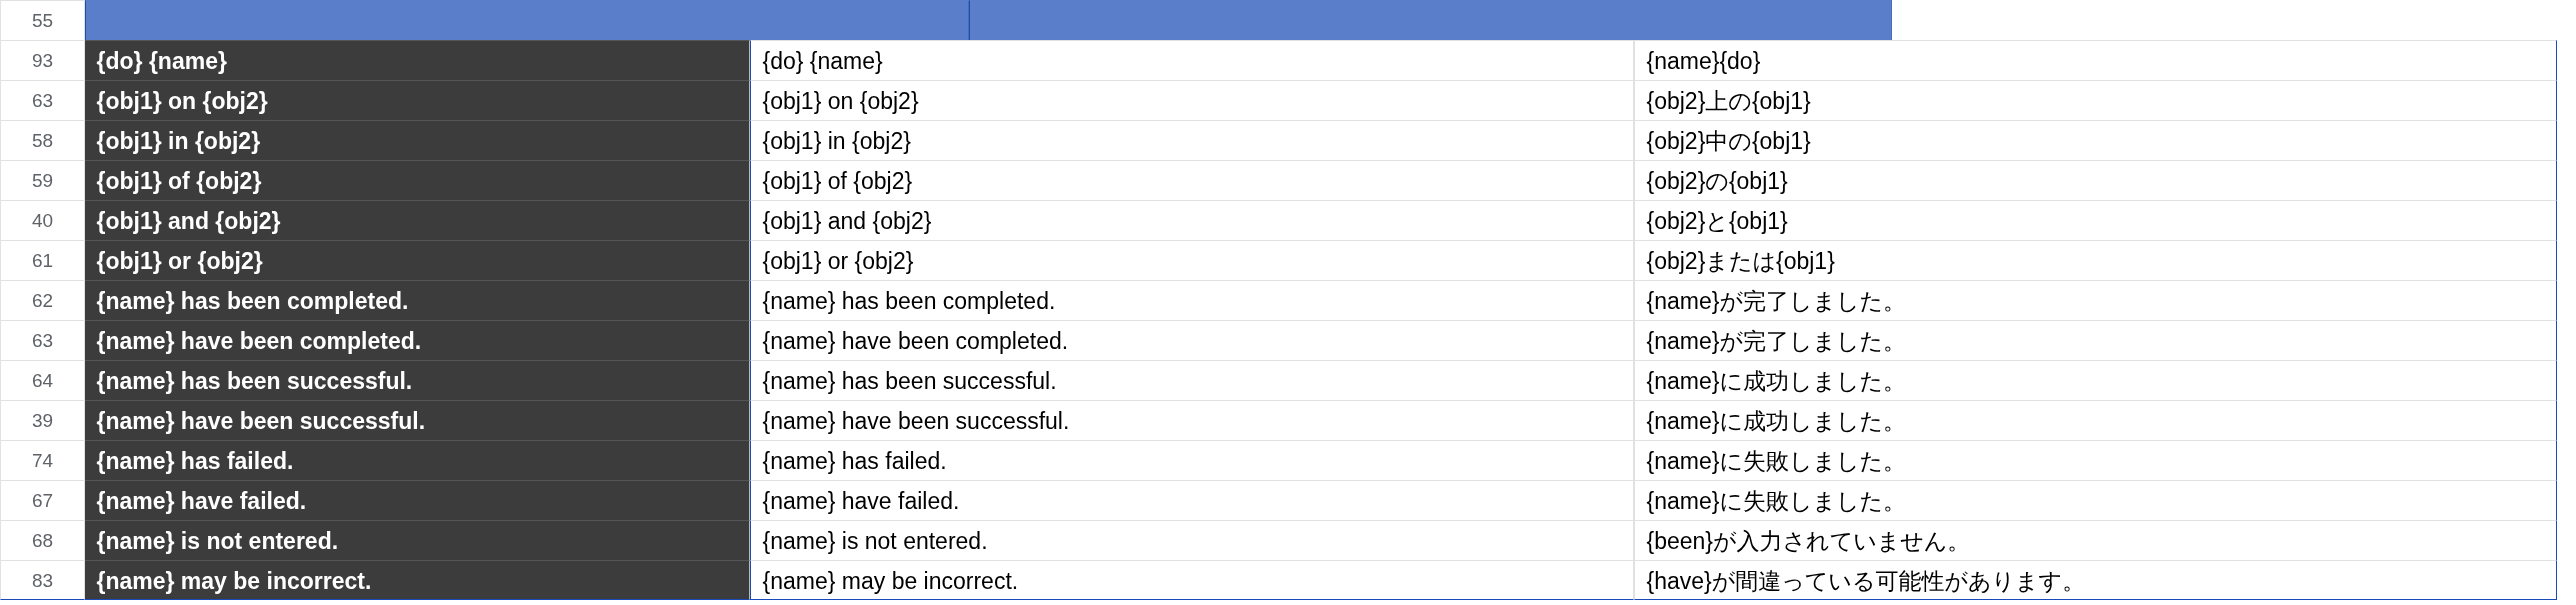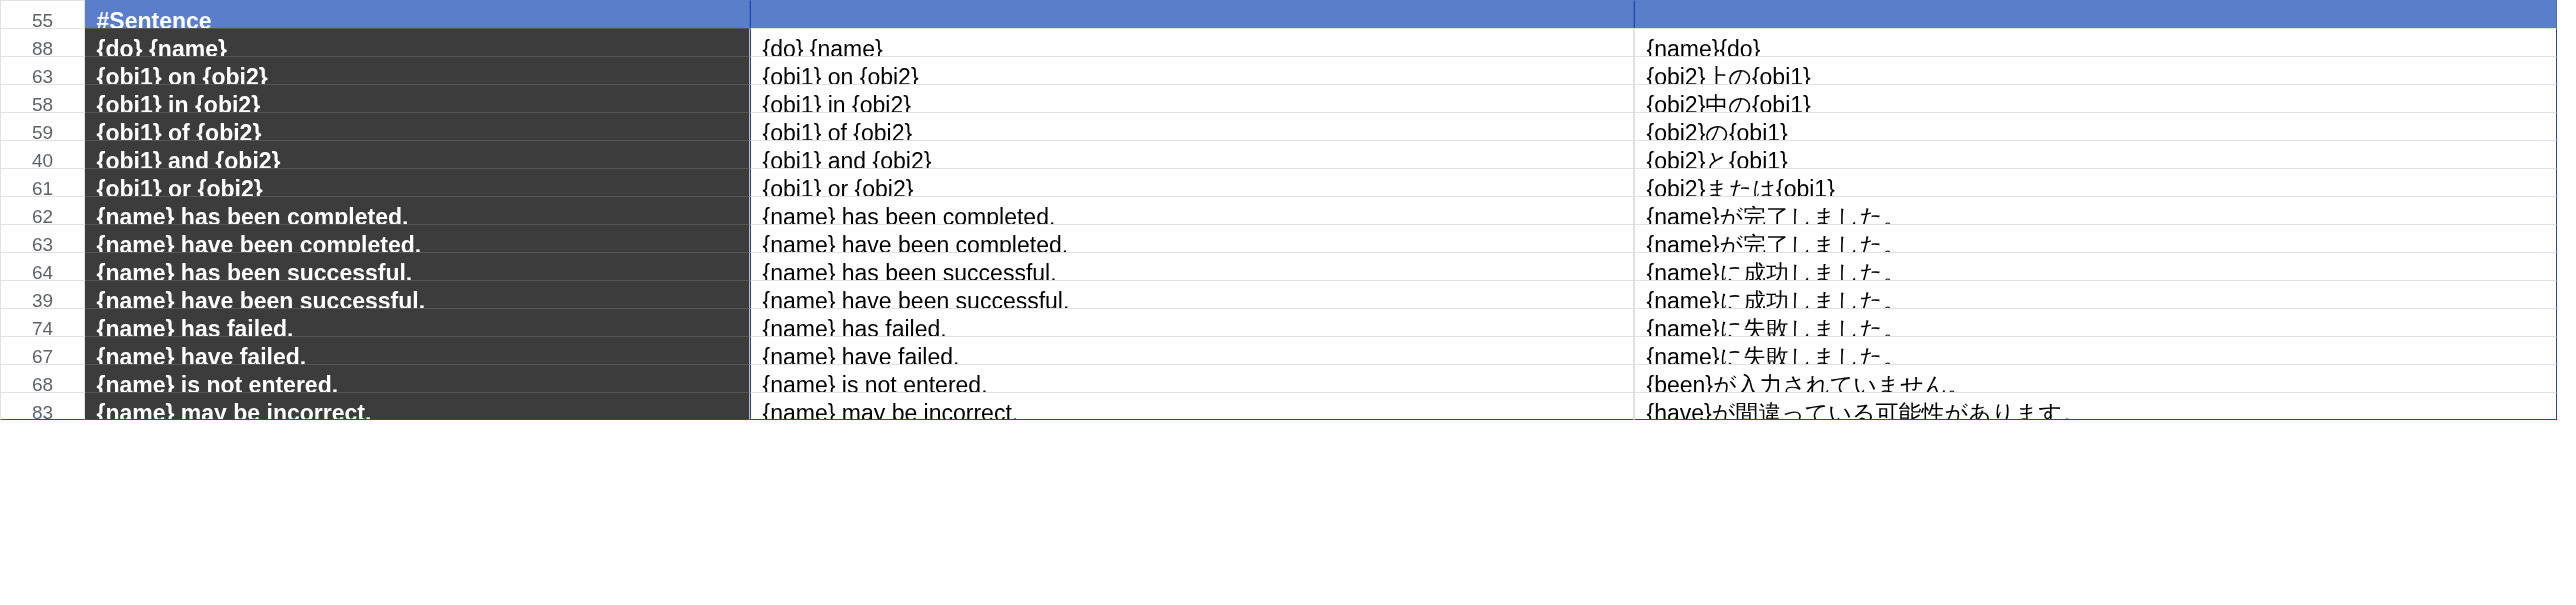--- a/index.html
+++ b/index.html
@@ -8,21 +8,21 @@
     font-size: 23px;
     background: #fff;
   }
   .sheet {
     width: 2576px;
     display: flex;
     flex-direction: column;
   }
   .row {
     display: flex;
-    height: 28px;
+    height: 40px;
     line-height: 40px;
   }
   .rownum {
     width: 85px;
     flex: 0 0 85px;
     background: #fff;
     color: #5f6368;
     font-size: 19px;
     text-align: center;
     border-top: 1px solid #e1e1e1;
@@ -88,27 +88,26 @@
   .col-b { border-left: 1.9px solid #1a4ab8; }
   .col-c { border-left: 1px solid #e1e1e1; }
   .col-c { border-right: 1.9px solid #1a4ab8; }
 </style>
 </head>
 <body>
 
 <div class="sheet">
   <div class="row header">
     <div class="rownum">55</div>
-    <div class="col-a">#Sentence</div>
     <div class="col-b"></div>
     <div class="col-c"></div>
   </div>
   <div id="rows">
       <div class="row">
-        <div class="rownum">88</div>
+        <div class="rownum">93</div>
         <div class="col-a">{do} {name}</div>
         <div class="col-b">{do} {name}</div>
         <div class="col-c">{name}{do}</div>
       </div>
       <div class="row">
         <div class="rownum">63</div>
         <div class="col-a">{obj1} on {obj2}</div>
         <div class="col-b">{obj1} on {obj2}</div>
         <div class="col-c">{obj2}上の{obj1}</div>
       </div>

